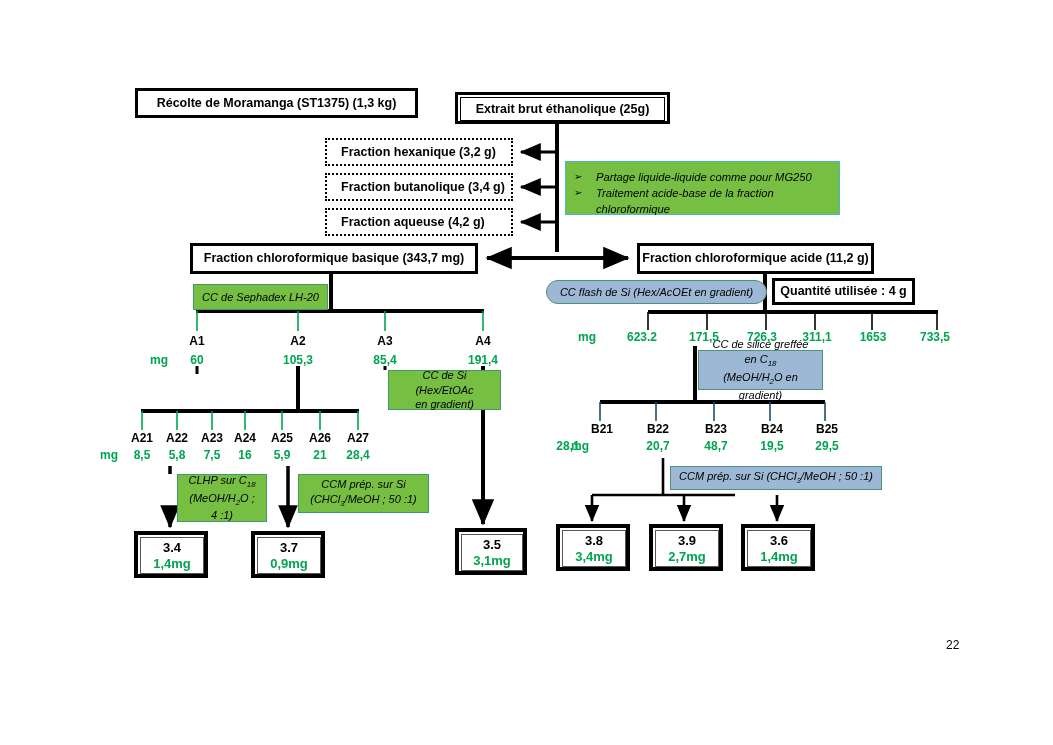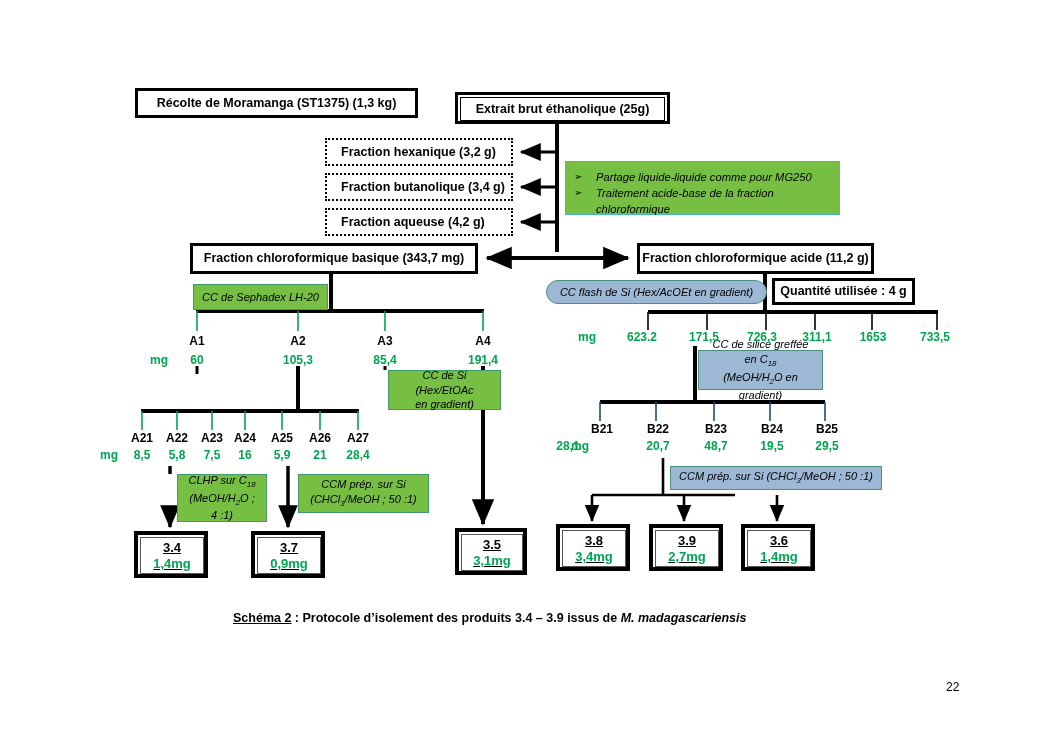--- a/index.html
+++ b/index.html
@@ -91,21 +91,20 @@
   }
   .note-line { display: flex; align-items: flex-start; }
   .note-bullet { width: 22px; flex: 0 0 22px; font-style: normal; font-size: 10px; padding-top: 1px;}
   .note-text { flex: 1; }
 
   
   .prod {
     border: 4px solid #000;
     background: #fff;
     padding: 2px;
-    text-decoration: underline;
   }
   .prod > .inner {
     border: 1.5px solid #555;
     width: 100%; height: 100%;
     display: flex; flex-direction: column;
     align-items: center; justify-content: center;
     line-height: 1.2;
   }
   .prod .pname { font-weight: bold; font-size: 13px; color: #000; }
   .prod .pmass { font-weight: bold; font-size: 13px; color: #00a550; }
@@ -400,19 +399,16 @@
     </div>
   </div>
 
   <div class="abs prod" style="left:741px;top:524px;width:74px;height:47px;">
     <div class="inner">
       <span class="pname">3.6</span>
       <span class="pmass">1,4mg</span>
     </div>
   </div>
 
-  <div class="abs caption" style="left:233px;top:611px;">
-    <u>Schéma 2</u><span> : Protocole d’isolement des produits 3.4 – 3.9 issus de </span><span class="ital">M. madagascariensis</span>
-  </div>
-
-  <div class="abs pagenum" style="left:946px;top:638px;margin-top:42px;">22</div>
+
+  <div class="abs pagenum" style="left:946px;top:638px;">22</div>
 
 </div>
 
 </body></html>

